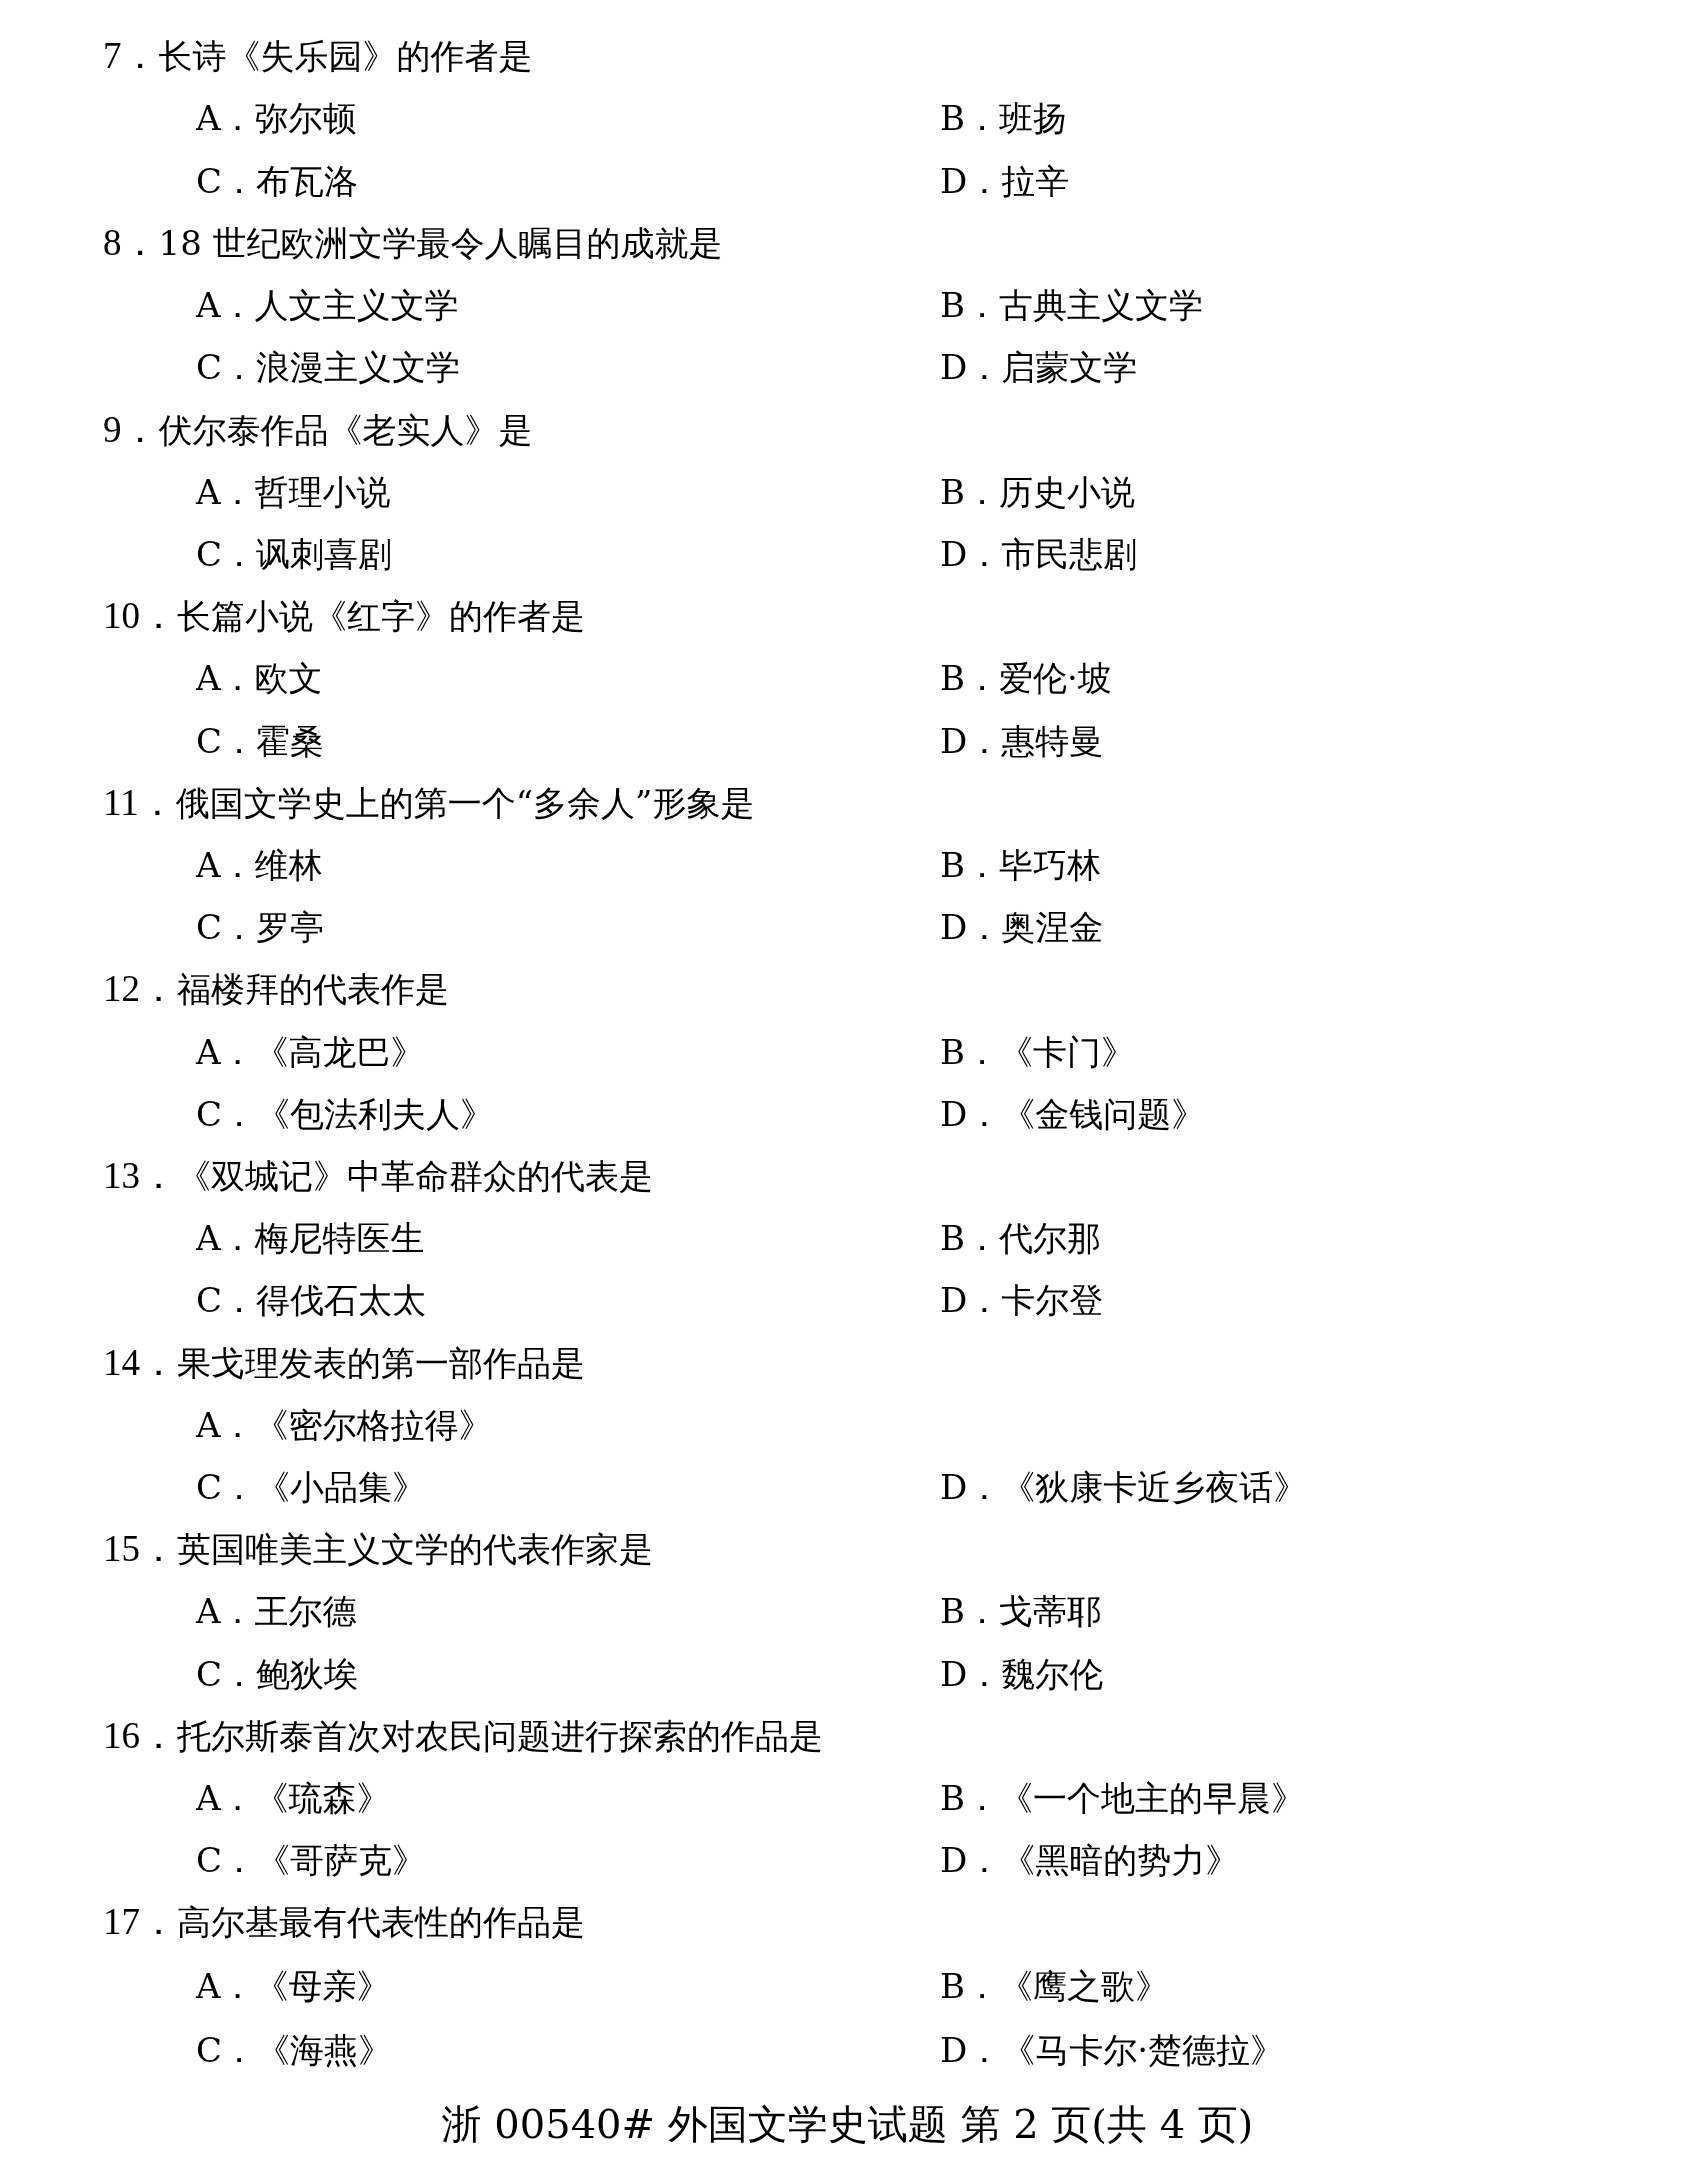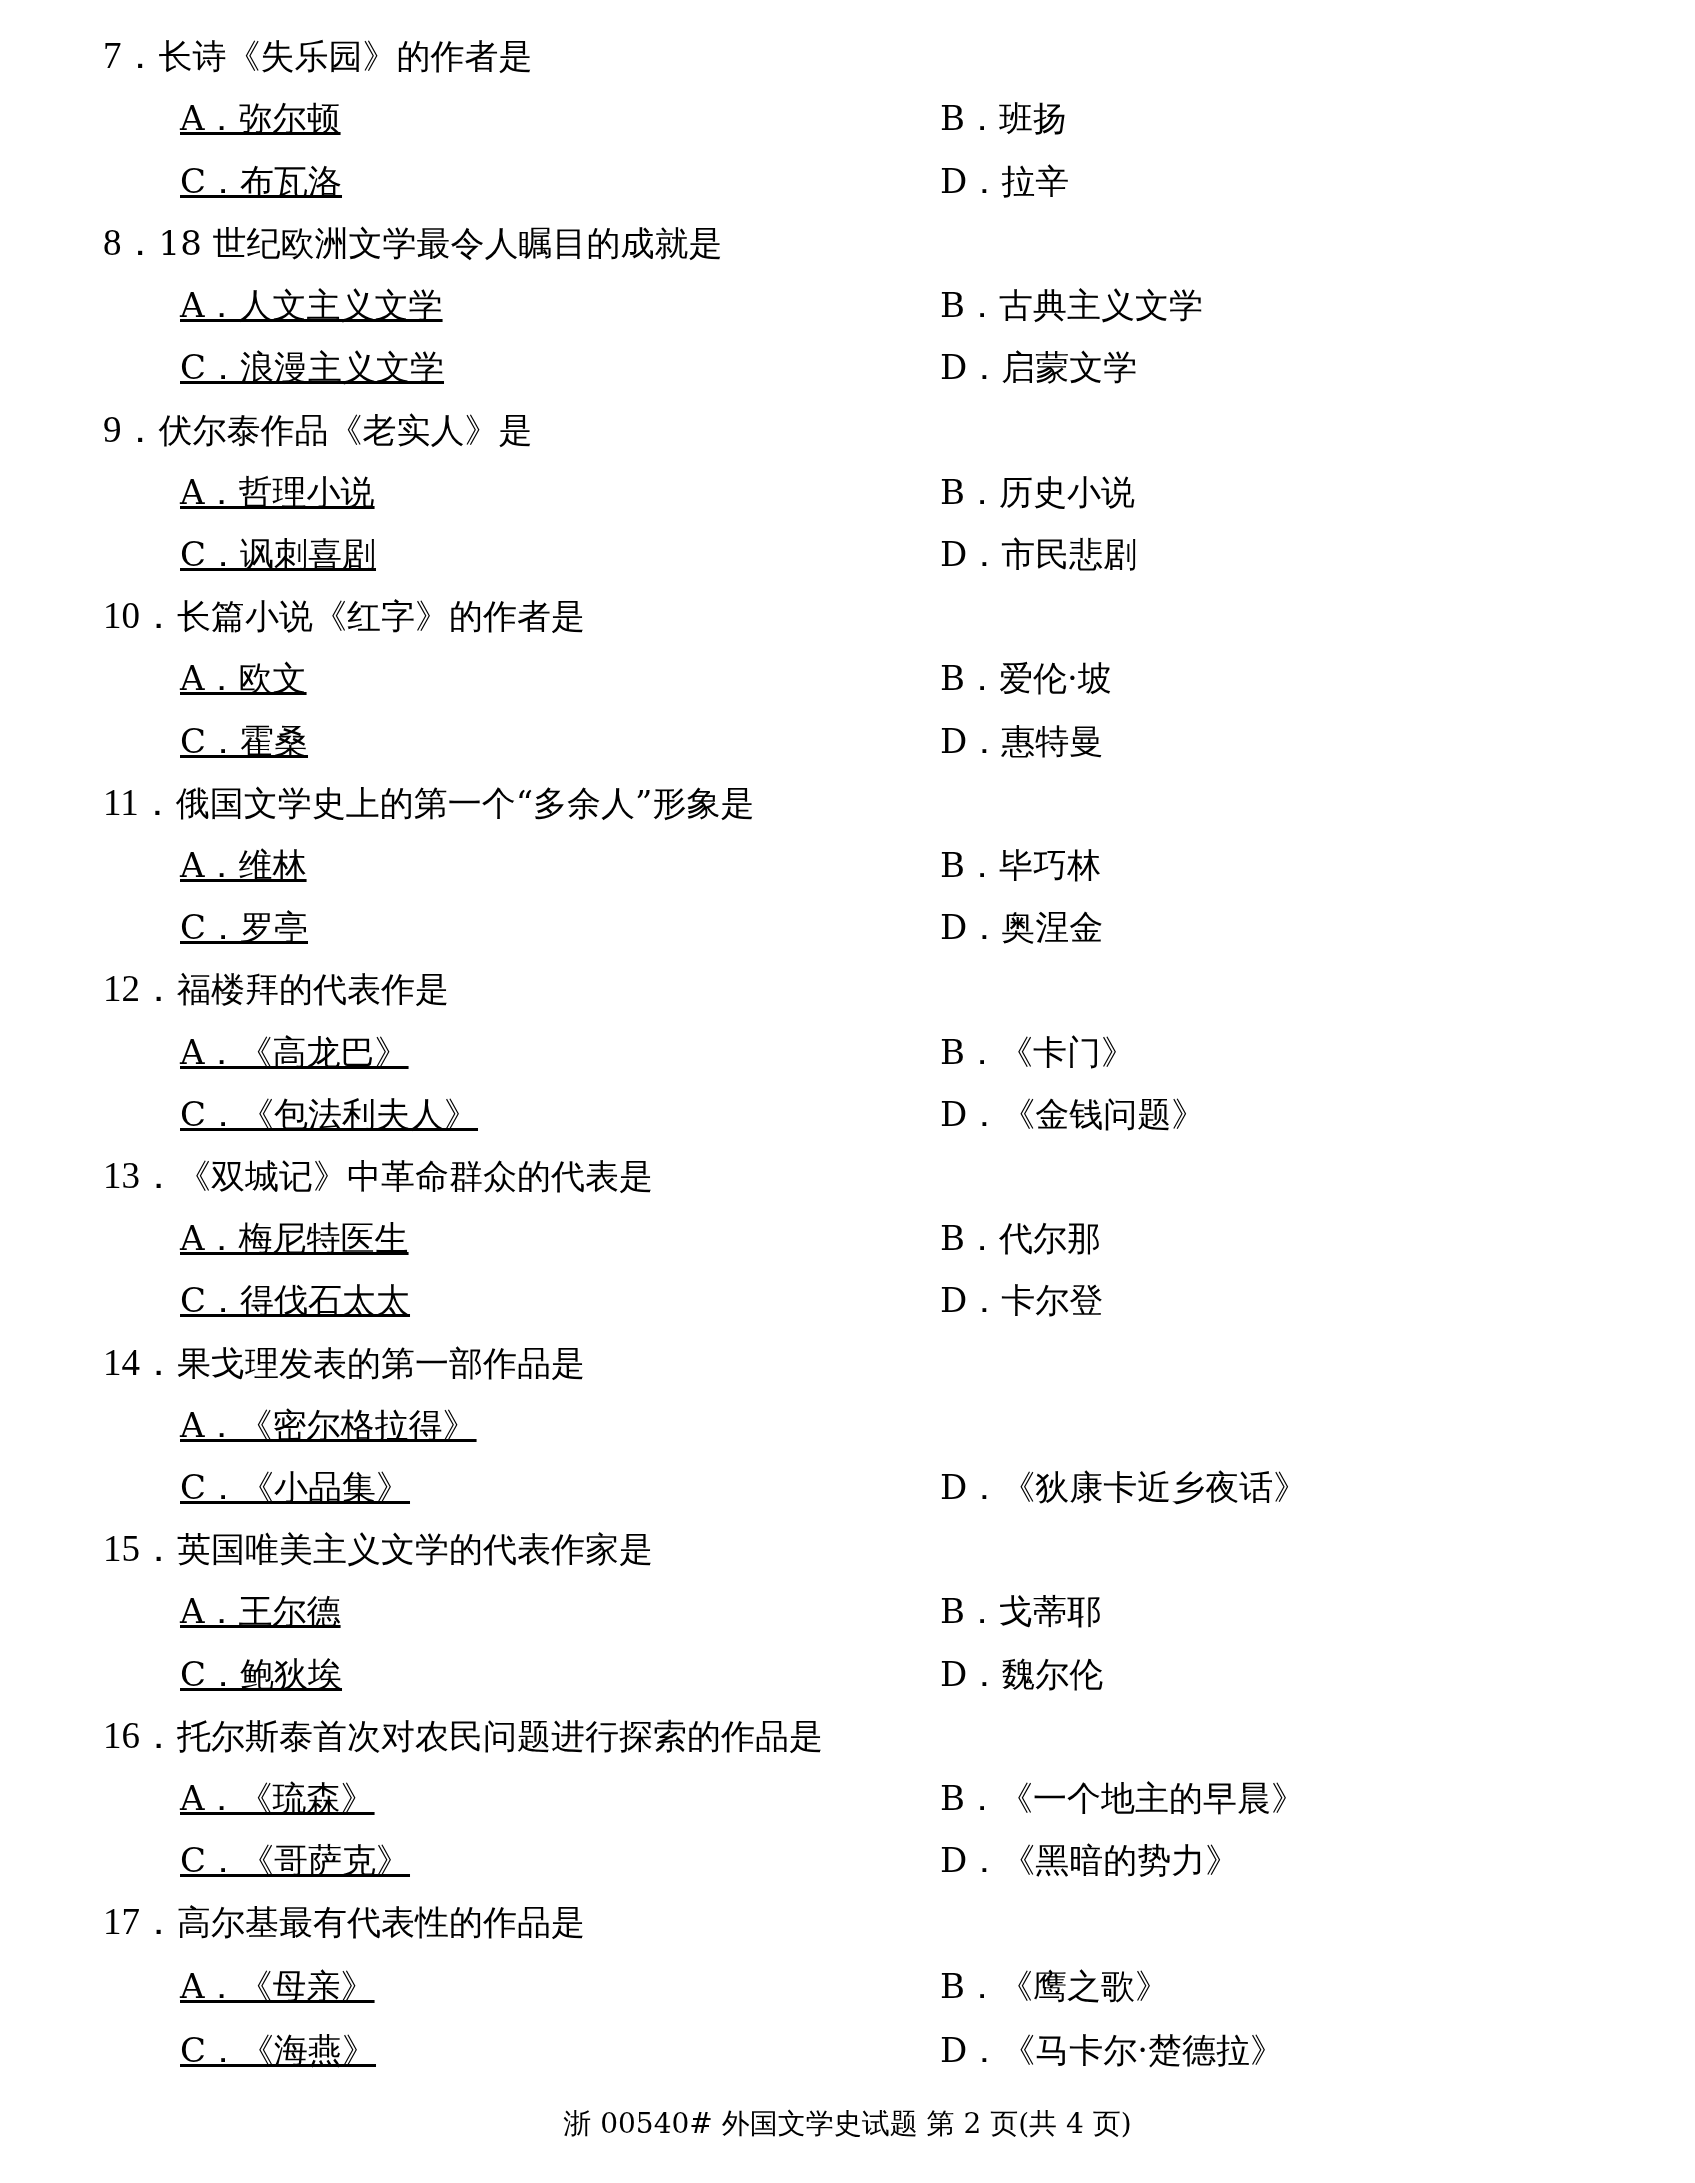--- a/index.html
+++ b/index.html
@@ -7,26 +7,26 @@
     width: 1695px; height: 2183px; position: relative; overflow: hidden;
     font-family: "DejaVu Serif", "Liberation Serif", serif;
     color: #000000;
   }
   .page { position: absolute; left: 0; top: 0; width: 1695px; height: 2183px; }
   .line {
     position: absolute; height: 62px; line-height: 62px;
     font-size: 34px; white-space: nowrap; margin-left: 48px;
   }
   .q { left: 55px; }
-  .opt-left { left: 132px; text-decoration: underline; }
+  .opt-left { left: 148px; }
   .opt-right { left: 892px; }
   .num { display: inline-block; font-family: "Liberation Serif", serif; font-size: 37px; }
   .footer {
     position: absolute; left: 0; width: 1695px; top: 2093px; height: 62px;
-    line-height: 62px; text-align: center; font-size: 28px;
+    line-height: 62px; text-align: center; font-size: 40px;
   }
 </style>
 </head>
 <body>
 
 <div class="page">
 
   <div class="line q" style="top:25px">
     <span class="num">7．</span><span>长诗《失乐园》的作者是</span>
   </div>

